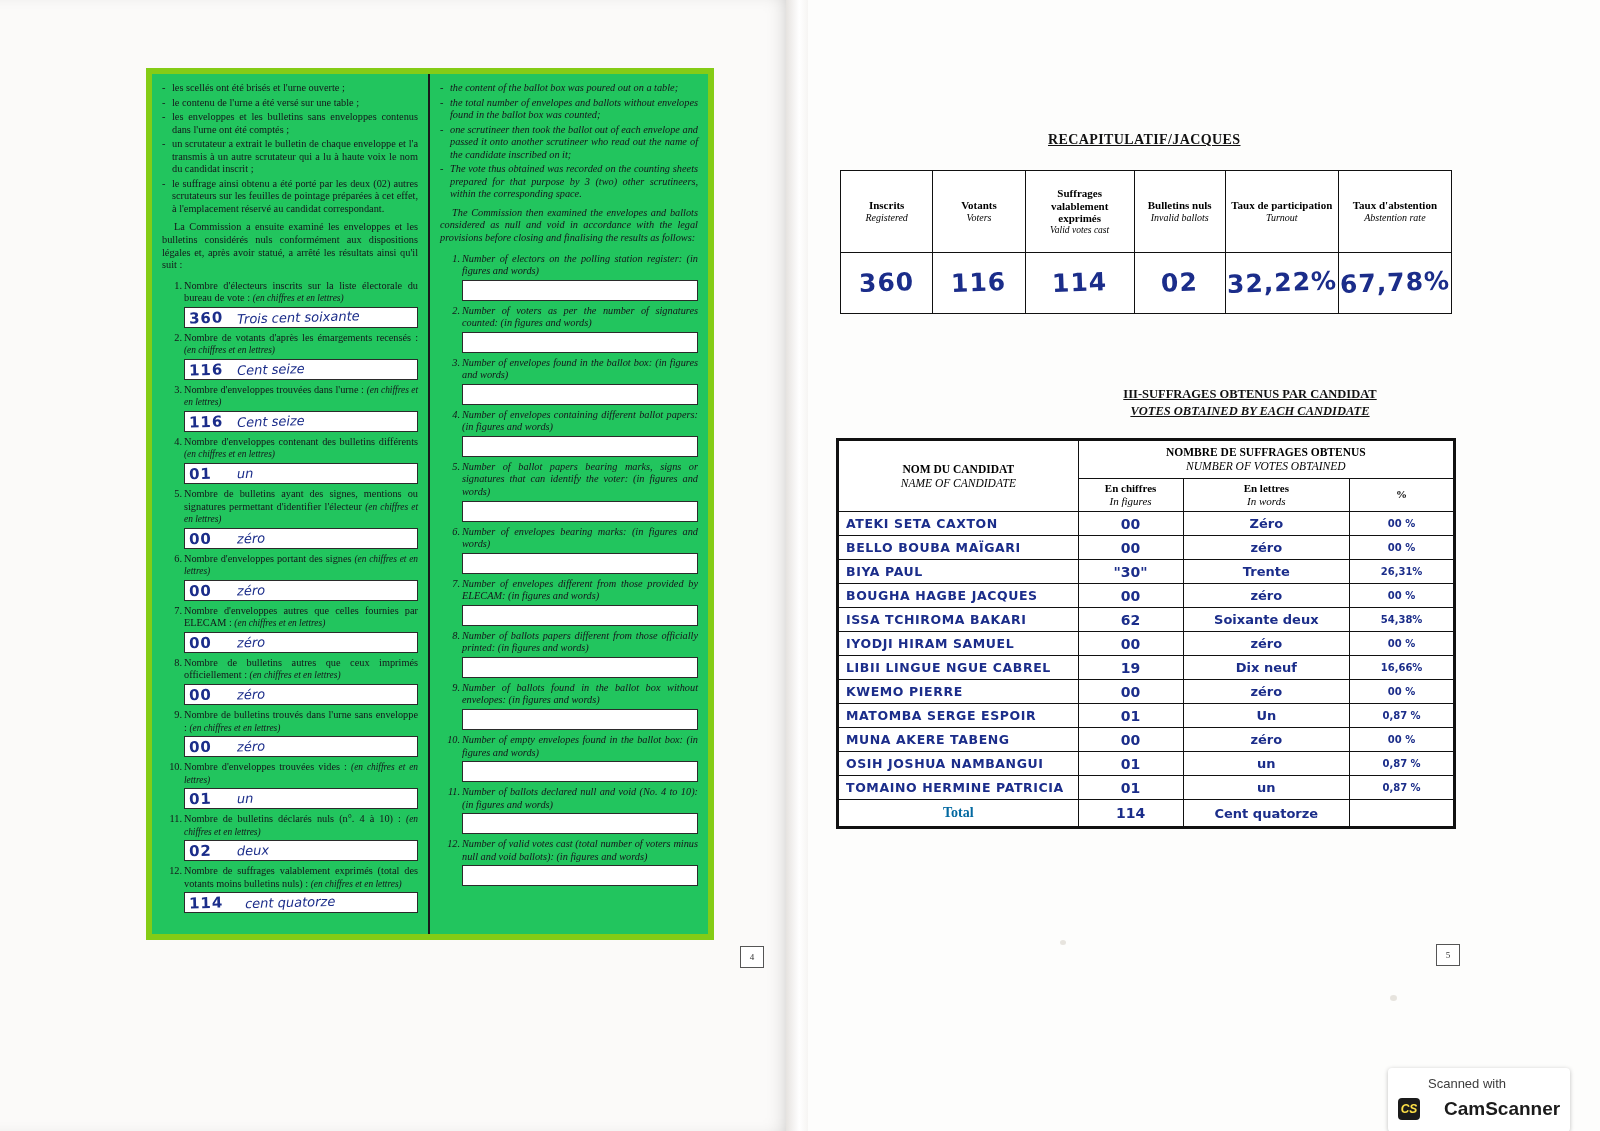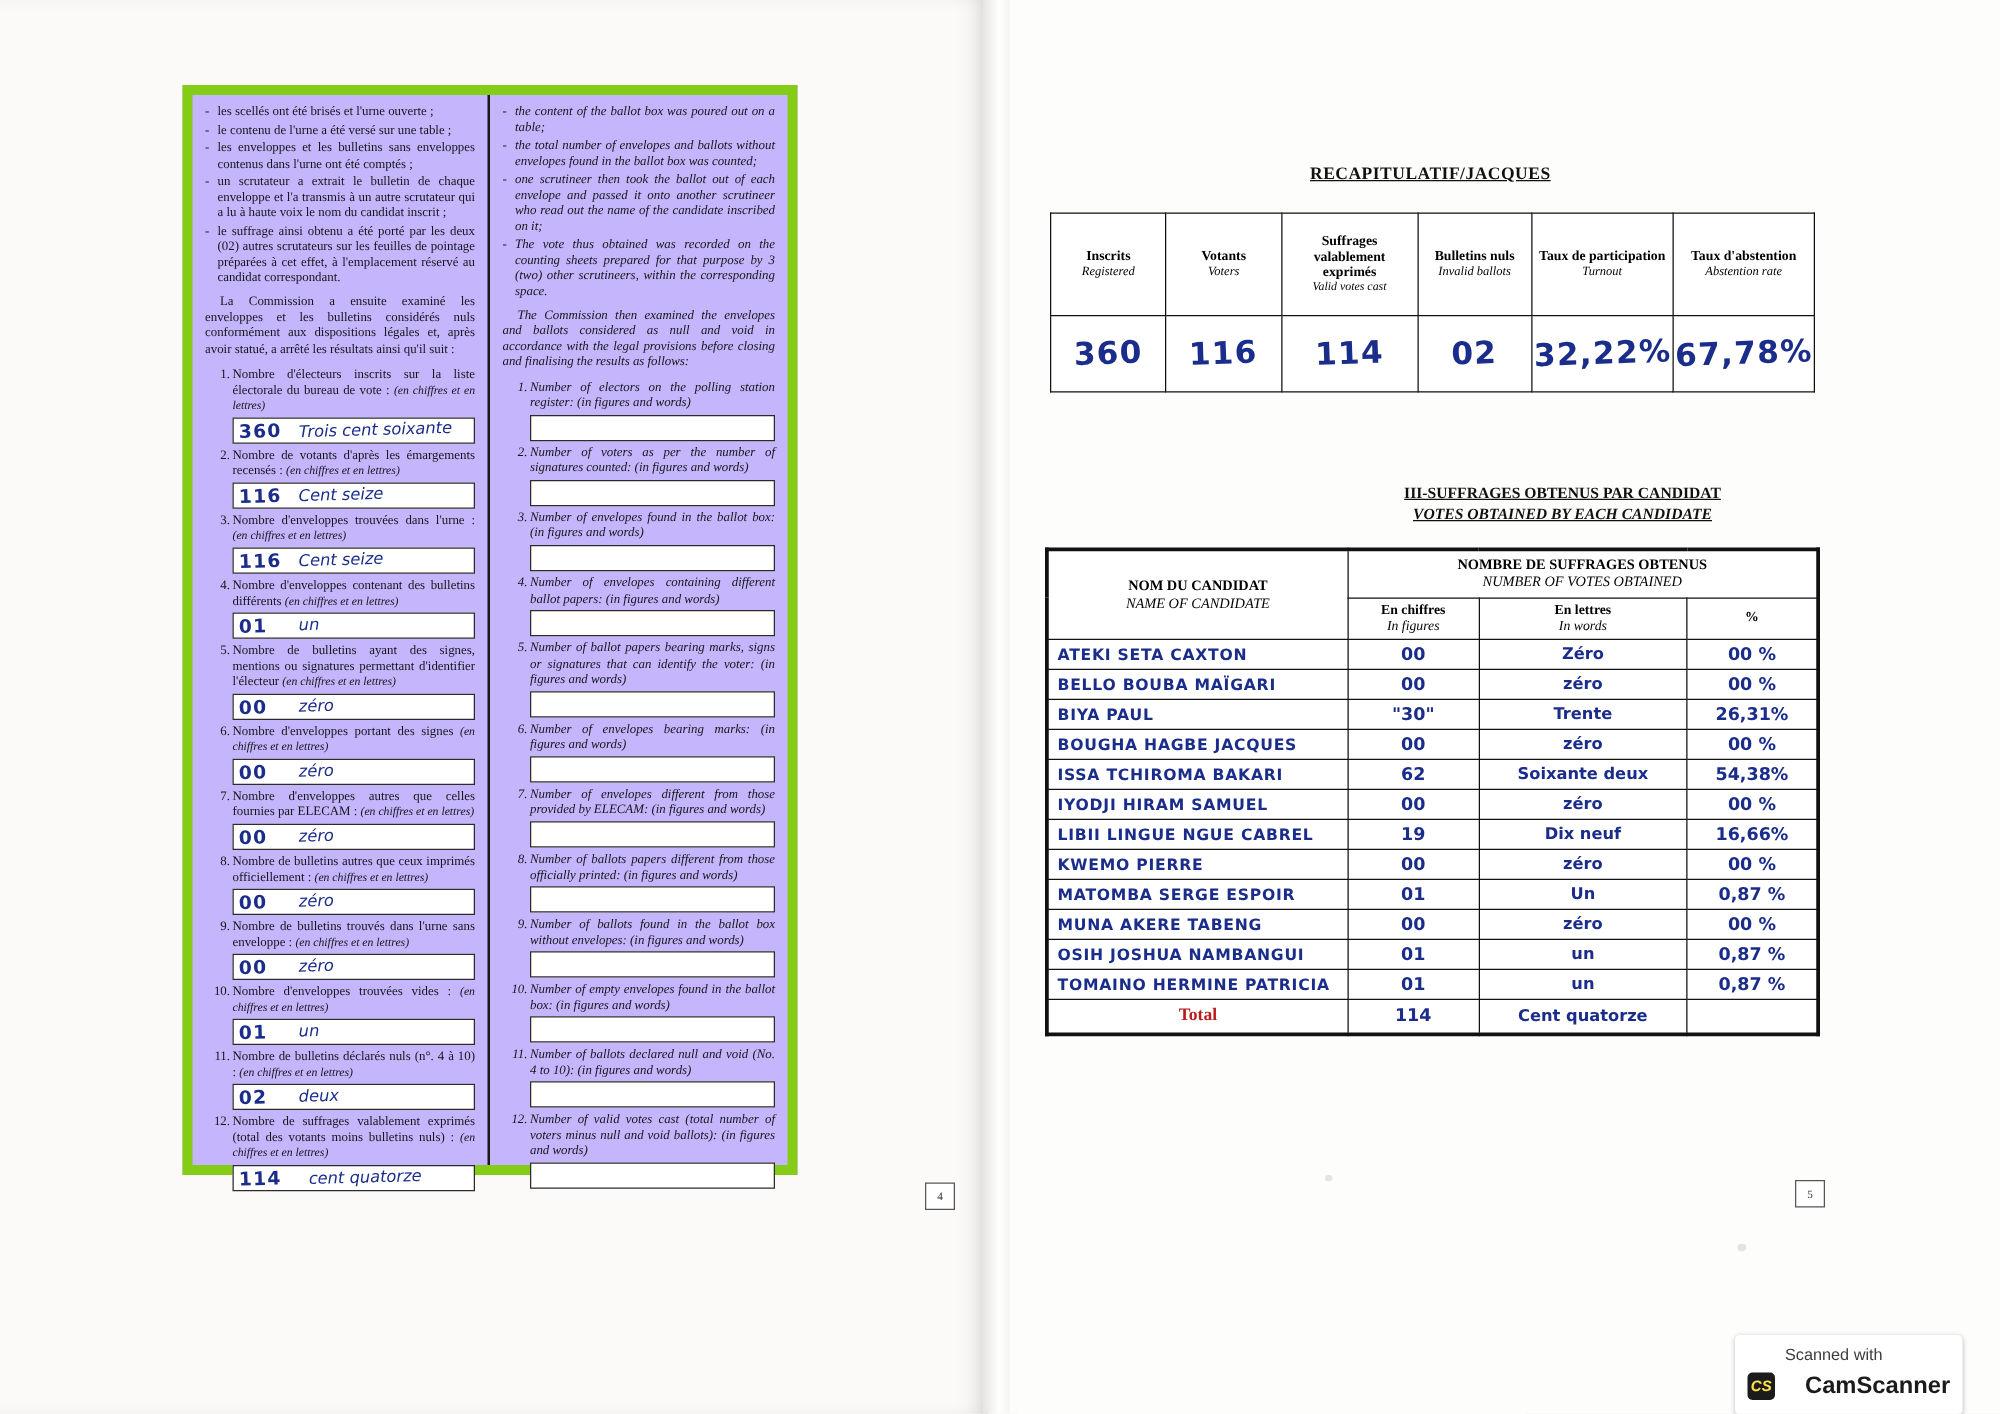--- a/index.html
+++ b/index.html
@@ -21,23 +21,23 @@
     background:#fbfaf9;
     box-shadow:inset -14px 0 22px -14px rgba(0,0,0,0.28);
   }
   .fold{
     position:absolute;left:786px;top:0;width:22px;height:1131px;
     background:linear-gradient(to right,#e6e3e0,#ffffff 60%,#f6f5f3);
   }
 
   
   .left-frame{
-    position:absolute;left:146px;top:68px;width:492px;height:872px;
-    border:8px solid #84cc16;
-    background:#c4b5fd;
+    position:absolute;left:146px;top:68px;width:568px;height:872px;
+    border:6px solid #84cc16;
+    background:#22c55e;
     box-sizing:border-box;
     display:flex;
   }
   .col{
     box-sizing:border-box;
     padding:8px 10px 0 10px;
     font-size:10.3px;
     line-height:1.22;
     color:#15161a;
   }
@@ -125,24 +125,24 @@
   .votes .sub i{display:block;font-weight:normal;font-style:italic;}
   .votes .nm{
     height:23px;font-family:"DejaVu Sans", sans-serif;color:#1b2d8a;
     font-size:12.5px;padding-left:7px;letter-spacing:.6px;font-weight:600;
   }
   .votes .fg,.votes .wd,.votes .pc{
     height:23px;font-family:"DejaVu Sans", sans-serif;color:#1b2d8a;
     font-size:14px;text-align:center;font-weight:600;
   }
   .votes .wd{font-size:13px;}
-  .votes .pc{font-size:14px;}
+  .votes .pc{font-size:10px;}
   .votes .totlbl{
     text-align:center;font-weight:bold;font-size:14px;font-family:"Liberation Serif",serif;
-    color:#b91c1c;height:26px;
+    color:#0369a1;height:26px;
   }
 
   
   .cs{
     position:absolute;left:1388px;top:1032px;width:182px;height:64px;
     background:#fff;border-radius:4px;box-shadow:0 1px 4px rgba(0,0,0,.25);
     font-family:"Liberation Sans", sans-serif;
     margin-top:36px;
   }
   .cs .t1{position:absolute;left:40px;top:8px;font-size:13px;color:#3c3c3c;}

